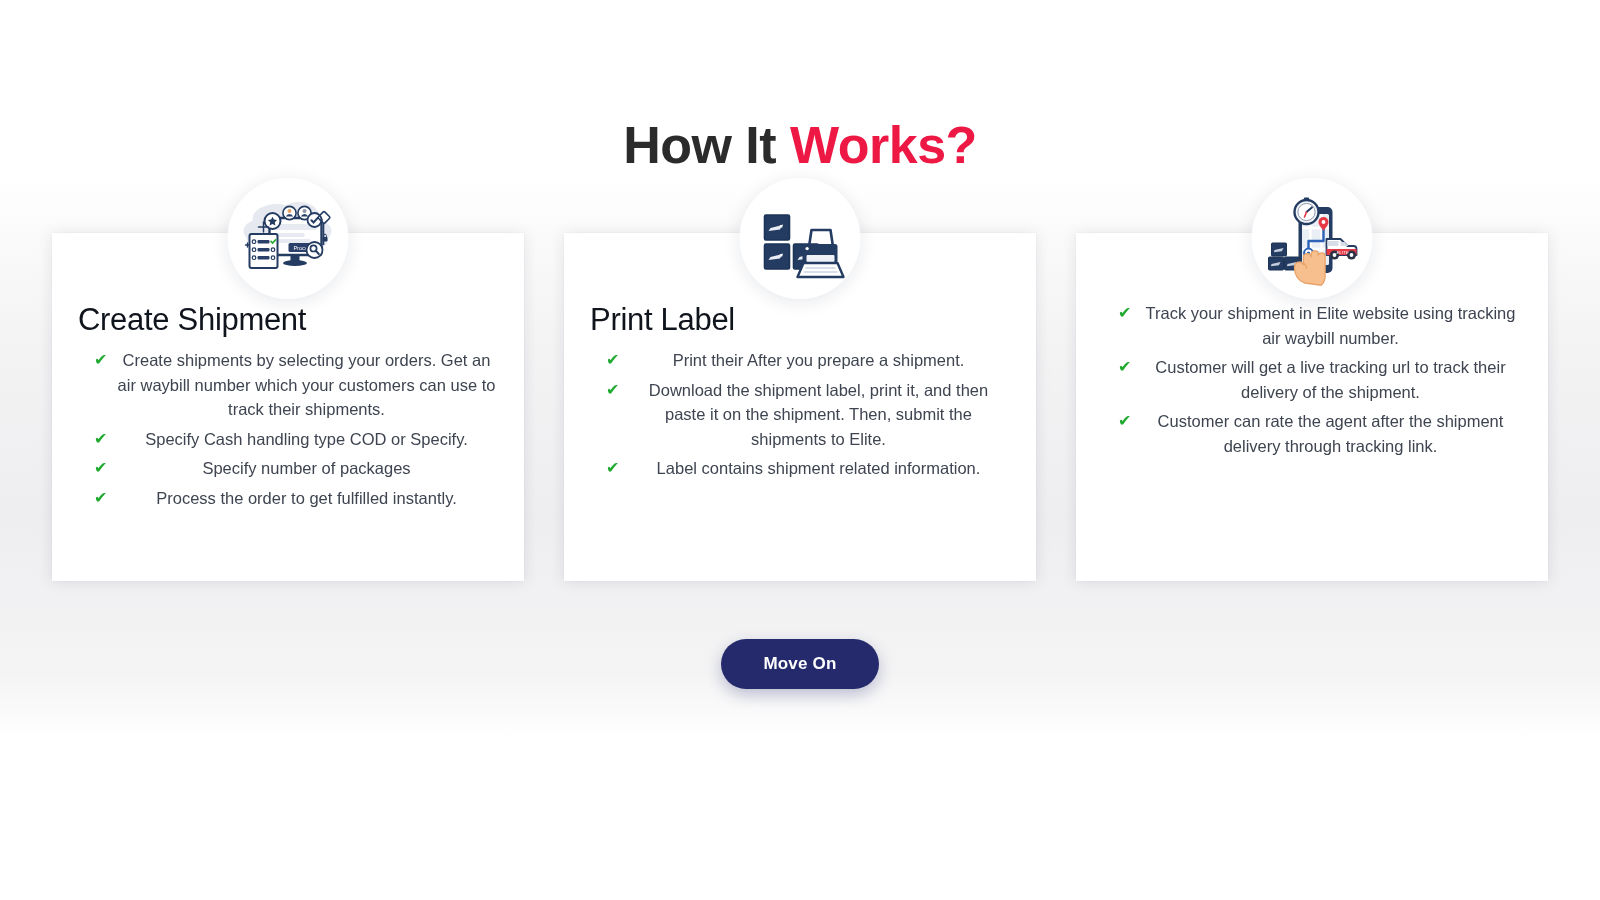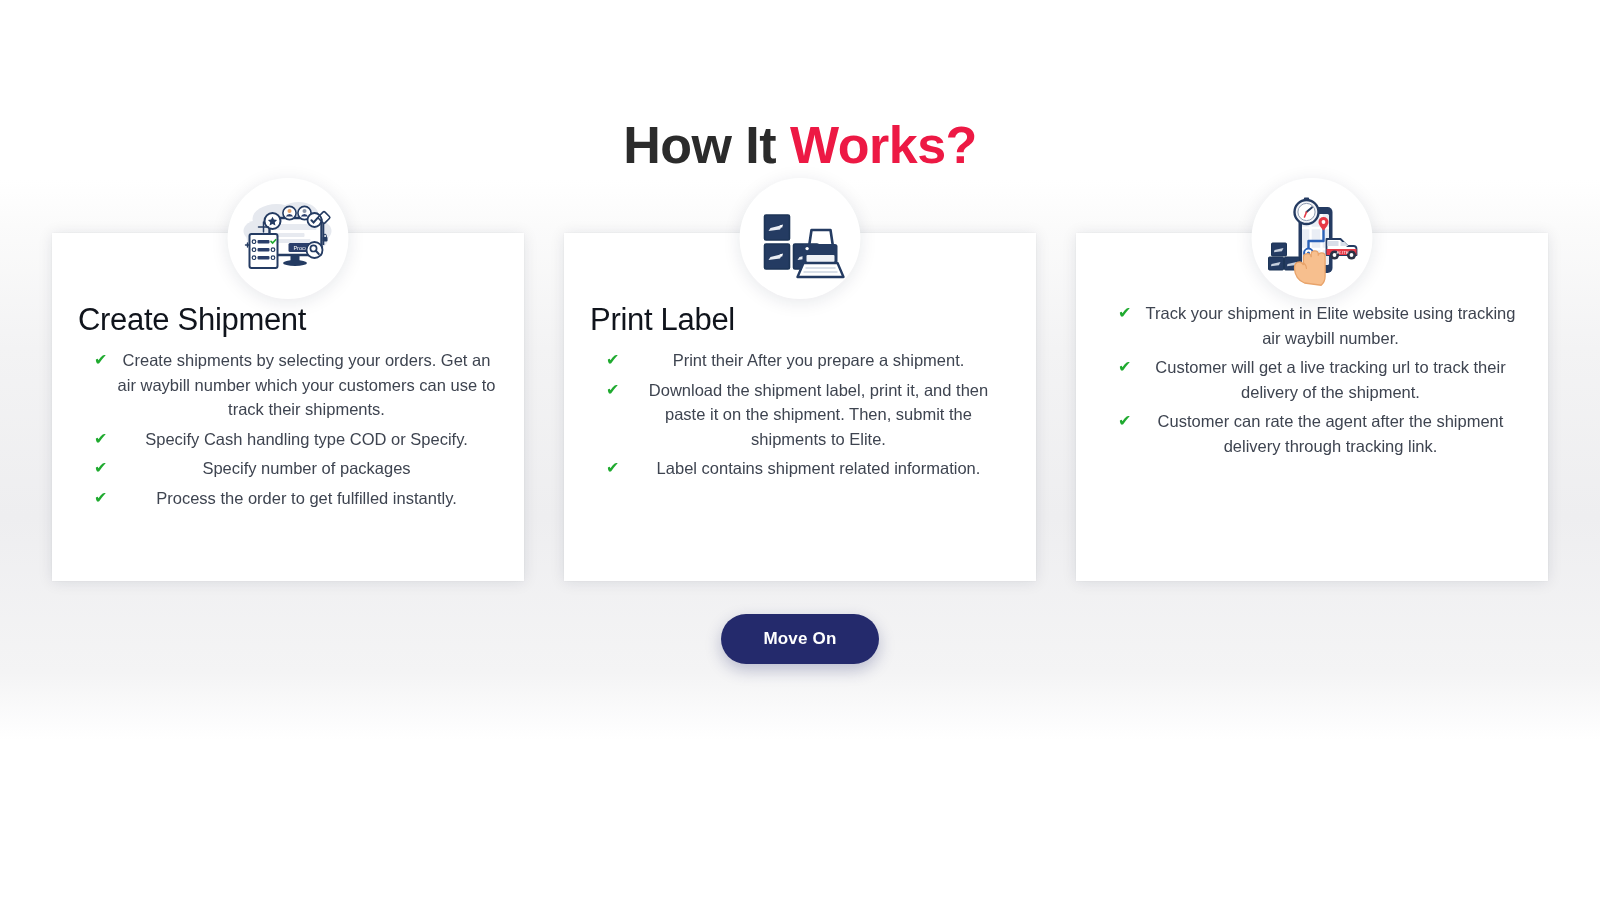--- a/index.html
+++ b/index.html
@@ -127,21 +127,21 @@
     font-size: 16px;
     line-height: 24.5px;
     text-align: left;
   }
   .bullet .btxt { flex: 1 1 auto; text-align: center; }
 
   
   .cta-wrap {
     position: absolute;
     left: 0;
-    top: 614px;
+    top: 639px;
     width: 1600px;
     text-align: center;
     z-index: 6;
   }
   .cta {
     display: inline-block;
     background: #242a6c;
     color: #ffffff;
     font-size: 17px;
     font-weight: bold;

